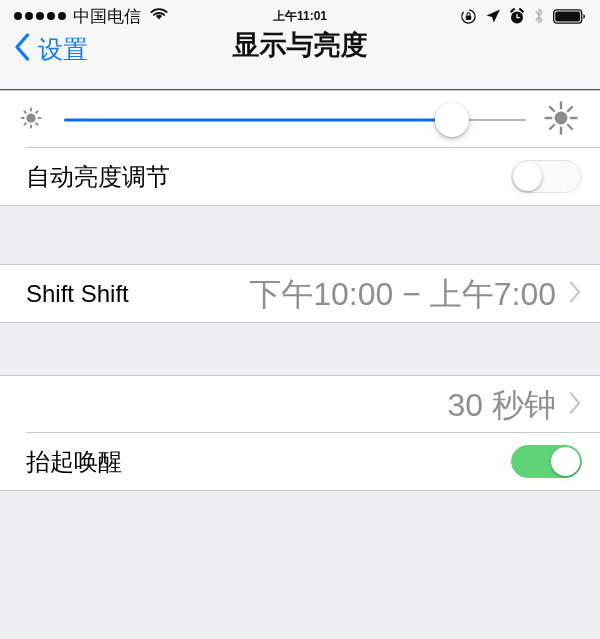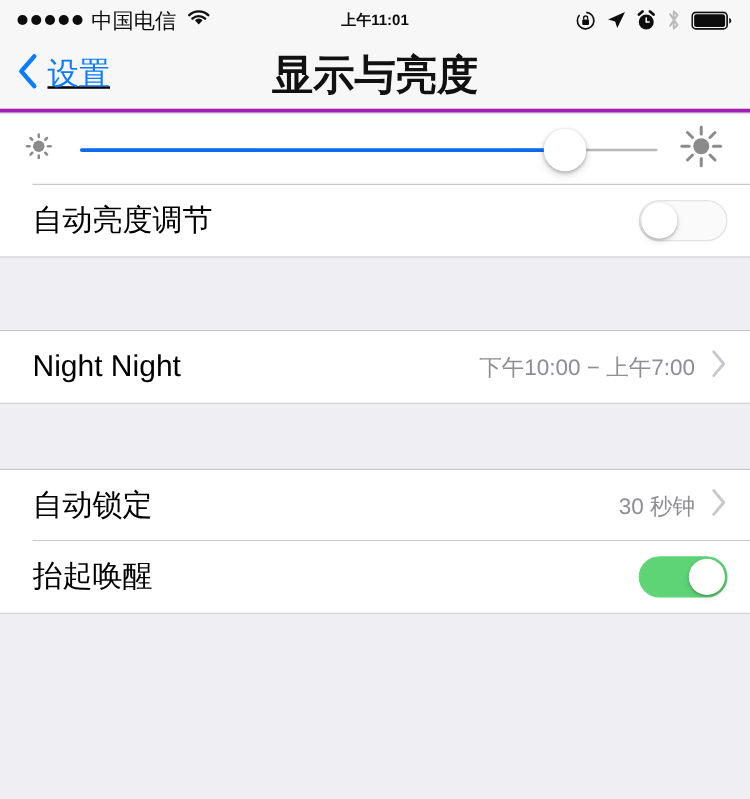--- a/index.html
+++ b/index.html
@@ -67,47 +67,46 @@
     gap: 8px;
     position: relative;
     z-index: 2;
   }
   .status-right svg { display: block; }
 
   
   .nav-bar {
     height: 58px;
     background: #f7f7f7;
-    border-bottom: 3px solid #a21caf;
-    display: flex;
-    align-items: center;
-    position: relative;
-    box-sizing: border-box;
-    text-decoration: underline;
+    border-bottom: 1px solid #a21caf;
+    display: flex;
+    align-items: flex-start;
+    position: relative;
+    box-sizing: border-box;
   }
   .back-button {
     display: flex;
     align-items: center;
     gap: 7px;
     padding-left: 13px;
     cursor: pointer;
     position: relative;
     z-index: 2;
   }
   .back-chevron { display: block; }
   .back-label {
     font-size: 25px;
     color: #0b7cff;
     line-height: 1;
   }
   .nav-title {
     position: absolute;
     left: 0; right: 0;
     text-align: center;
-    font-size: 33px;
+    font-size: 27px;
     font-weight: 600;
     color: #111;
     line-height: 1;
     pointer-events: none;
   }
 
   
   .content {
     background: #efeef3;
   }
@@ -150,21 +149,21 @@
     line-height: 1;
     flex: 0 0 auto;
   }
   .row-right {
     margin-left: auto;
     display: flex;
     align-items: center;
     gap: 12px;
   }
   .row-value {
-    font-size: 18px;
+    font-size: 32px;
     color: #8e8e93;
     line-height: 1;
     white-space: nowrap;
   }
   .chevron-right { display: block; }
 
   
   .slider-row {
     height: 57px;
     display: flex;
@@ -380,38 +379,37 @@
         </div>
       </div>
     </div>
 
   </div>
 
   <div class="spacer-35"></div>
 
   <div class="group">
     <div class="row">
-      <span class="row-label">Night Night</span>
+      <span class="row-label">Shift Shift</span>
       <div class="row-right">
         <span class="row-value">下午10:00 − 上午7:00</span>
         <span class="chevron-right">
           <svg width="14" height="24" viewBox="0 0 14 24">
             <path d="M3 2.5 L11 12 L3 21.5" fill="none" stroke="#c7c7cc" stroke-width="2.3" stroke-linecap="round" stroke-linejoin="round"></path>
           </svg>
         </span>
       </div>
     </div>
   </div>
 
   <div class="spacer-52"></div>
 
   <div class="group">
 
     <div class="row separator">
-      <span class="row-label">自动锁定</span>
       <div class="row-right">
         <span class="row-value">30 秒钟</span>
         <span class="chevron-right">
           <svg width="14" height="24" viewBox="0 0 14 24">
             <path d="M3 2.5 L11 12 L3 21.5" fill="none" stroke="#c7c7cc" stroke-width="2.3" stroke-linecap="round" stroke-linejoin="round"></path>
           </svg>
         </span>
       </div>
     </div>
 

